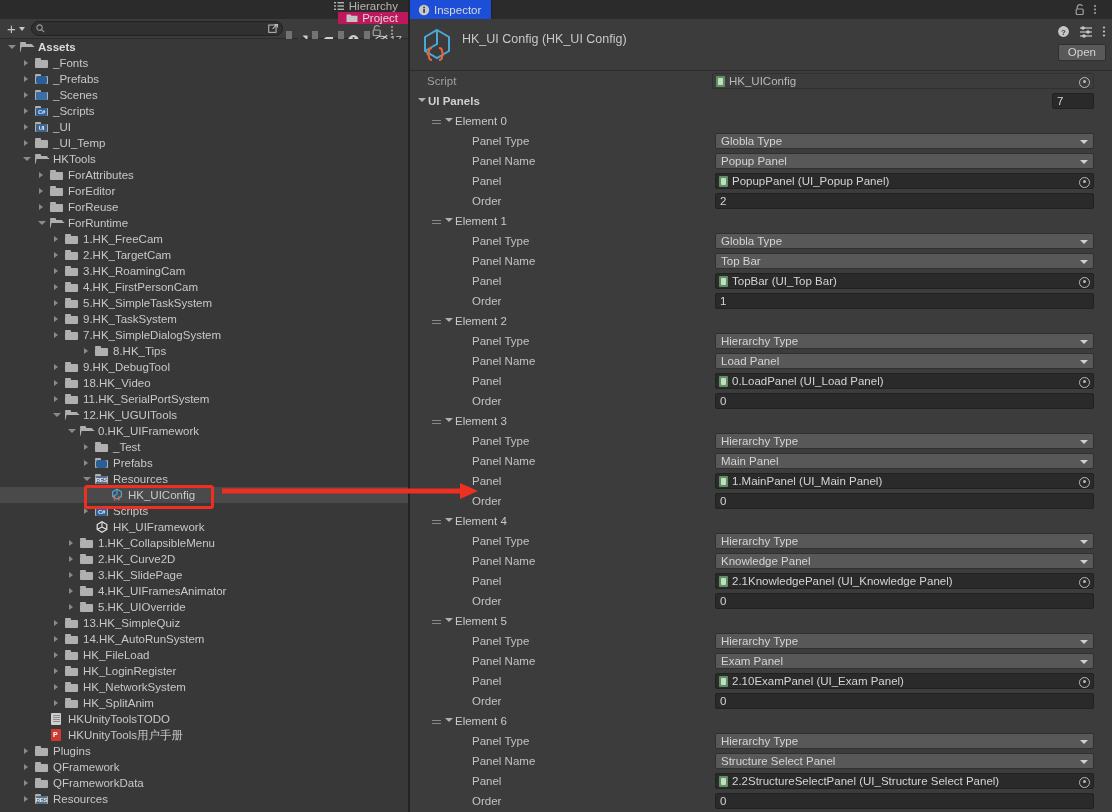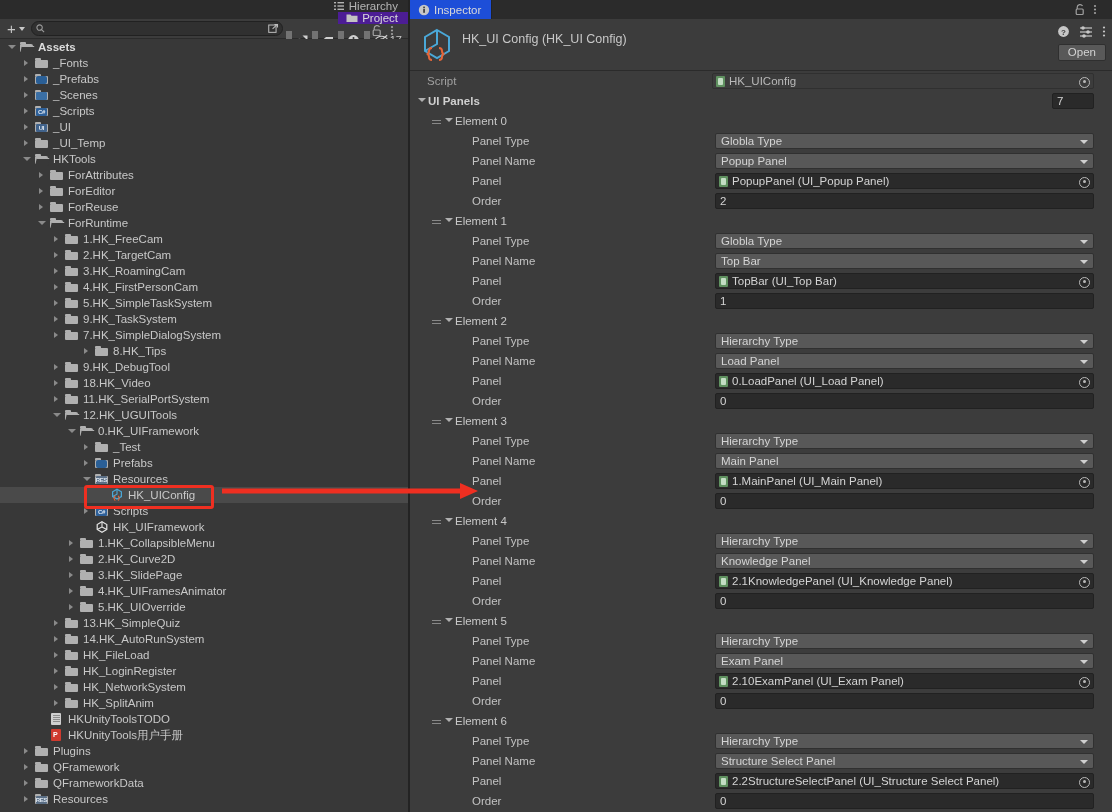--- a/index.html
+++ b/index.html
@@ -25,21 +25,21 @@
     display: flex; align-items: flex-end;
     position: relative;
     flex-direction: column;
   }
   .tab {
     display: flex; align-items: center; gap: 4px;
     padding: 0 10px 0 8px; height: 19px;
     font-size: 11.5px; color: #b4b4b4;
     border-right: 1px solid #232323;
   }
-  .tab.active { background: #4c1d95; color: #d9d9d9; }
+  .tab.active { background: #be185d; color: #d9d9d9; }
   .tab .ticon { display: inline-block; width: 12px; height: 12px; position: relative; }
   .tabbar-right {
     margin-left: auto; display: flex; align-items: center;
     gap: 7px; padding-right: 7px;
   }
   .lock-icon, .kebab-icon { width: 12px; height: 13px; position: relative; opacity: .85; }
 
   .toolbar {
     height: 20px; background: #3c3c3c;
     border-bottom: 1px solid #2b2b2b;

